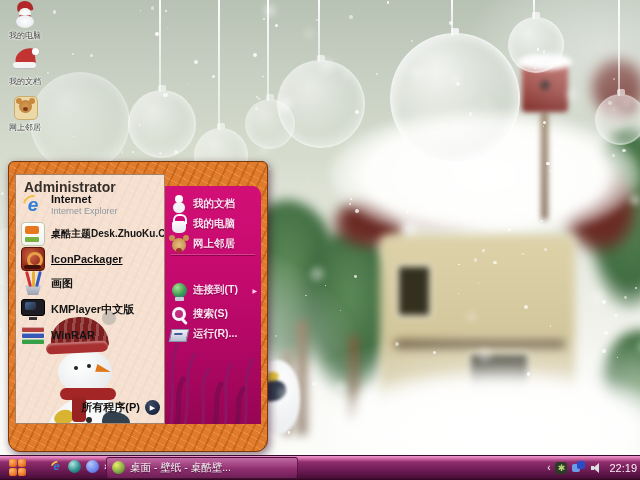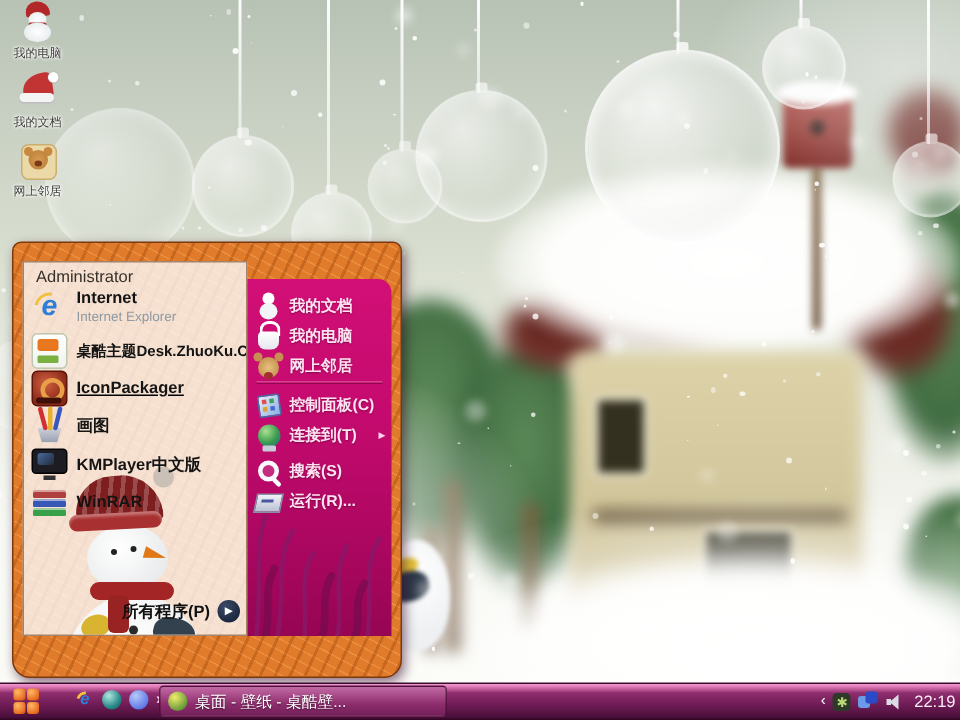--- a/index.html
+++ b/index.html
@@ -53,21 +53,21 @@
   
   .start-menu{position:absolute;left:8px;top:161px;width:258px;height:289px;z-index:5;
     background:#df7b2b;
     background-image:repeating-linear-gradient(115deg,rgba(166,76,12,.42) 0 2px,rgba(0,0,0,0) 2px 9px),
                      repeating-linear-gradient(28deg,rgba(255,176,96,.38) 0 1px,rgba(0,0,0,0) 1px 7px);
     border:1px solid #7c3a0c;border-radius:6px 6px 12px 12px;
     box-shadow:2px 3px 8px rgba(50,0,35,.55);}
   .menu-inner{position:absolute;left:6px;top:12px;width:246px;height:271px;}
   .left-panel{position:absolute;left:0;top:0;width:150px;height:250px;overflow:hidden;
     background:rgba(252,252,255,.78);border:1px solid rgba(95,55,20,.55);box-sizing:border-box;}
-  .admin{position:absolute;left:8px;top:4px;z-index:3;font-size:11px;font-weight:normal;color:#35302a;}
+  .admin{position:absolute;left:8px;top:4px;z-index:3;font-size:14px;font-weight:bold;color:#35302a;}
   .litem{position:absolute;left:4px;z-index:3;display:flex;align-items:center;height:26px;width:142px;cursor:pointer;}
   .litem .ic{width:26px;height:26px;display:flex;align-items:center;justify-content:center;margin-right:5px;flex:0 0 26px;}
   .litem .lt{font-size:11px;font-weight:bold;color:#141414;white-space:nowrap;}
   .litem .ls{font-size:9px;color:#8d9aa4;}
   .two{flex-wrap:wrap;height:32px;}
   .two .txt{display:flex;flex-direction:column;line-height:1.2;}
   .allprog{position:absolute;right:4px;bottom:8px;z-index:3;display:flex;align-items:center;gap:5px;cursor:pointer;}
   .allprog .ap-lbl{font-size:11px;font-weight:bold;color:#101010;}
   .ap-circle{width:15px;height:15px;border-radius:50%;background:radial-gradient(circle at 35% 30%,#3a4a66,#101a30);
     color:#fff;font-size:7px;line-height:15px;text-align:center;}
@@ -560,26 +560,20 @@
             </span>
           <span class="rlt">我的电脑</span>
         </div>
         <div class="ritem" style="top:48px;">
           <span class="ric">
               <span class="r-net"></span>
             </span>
           <span class="rlt">网上邻居</span>
         </div>
         <div class="rsep"></div>
-        <div class="ritem" style="top:74px;">
-          <span class="ric">
-              <span class="r-cp"></span>
-            </span>
-          <span class="rlt">控制面板(C)</span>
-        </div>
         <div class="ritem" style="top:94px;">
           <span class="ric">
               <span class="r-conn"></span>
             </span>
           <span class="rlt">连接到(T)</span>
           <span class="sub-arrow">▶</span>
         </div>
         <div class="ritem" style="top:118px;">
           <span class="ric">
               <span class="r-search"></span>

